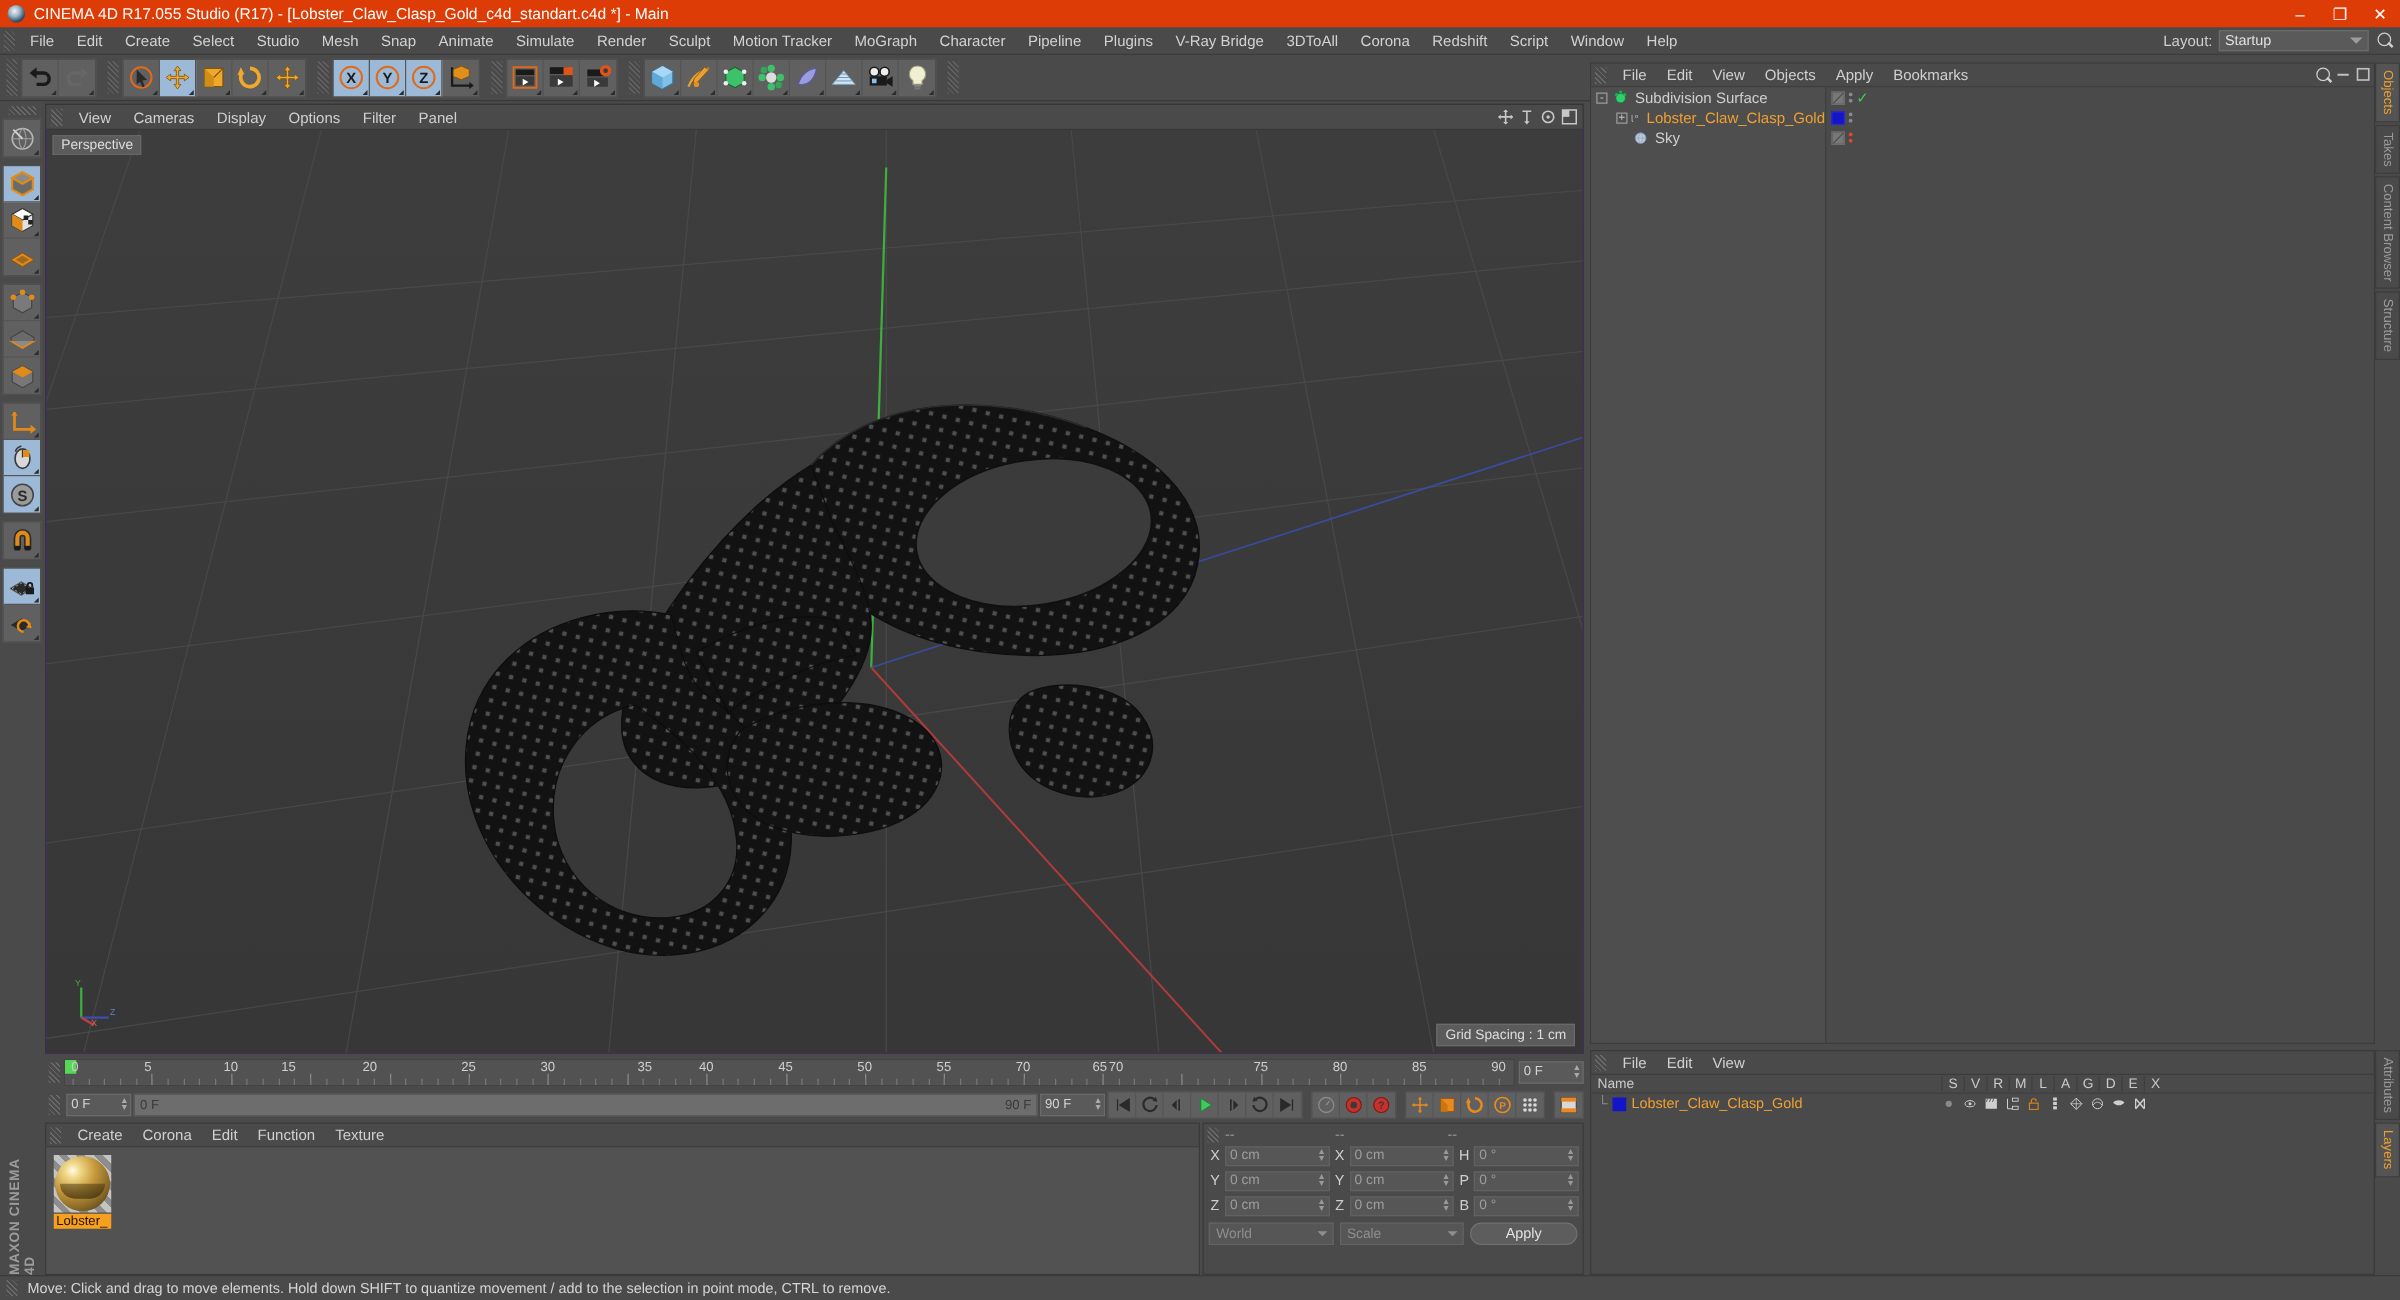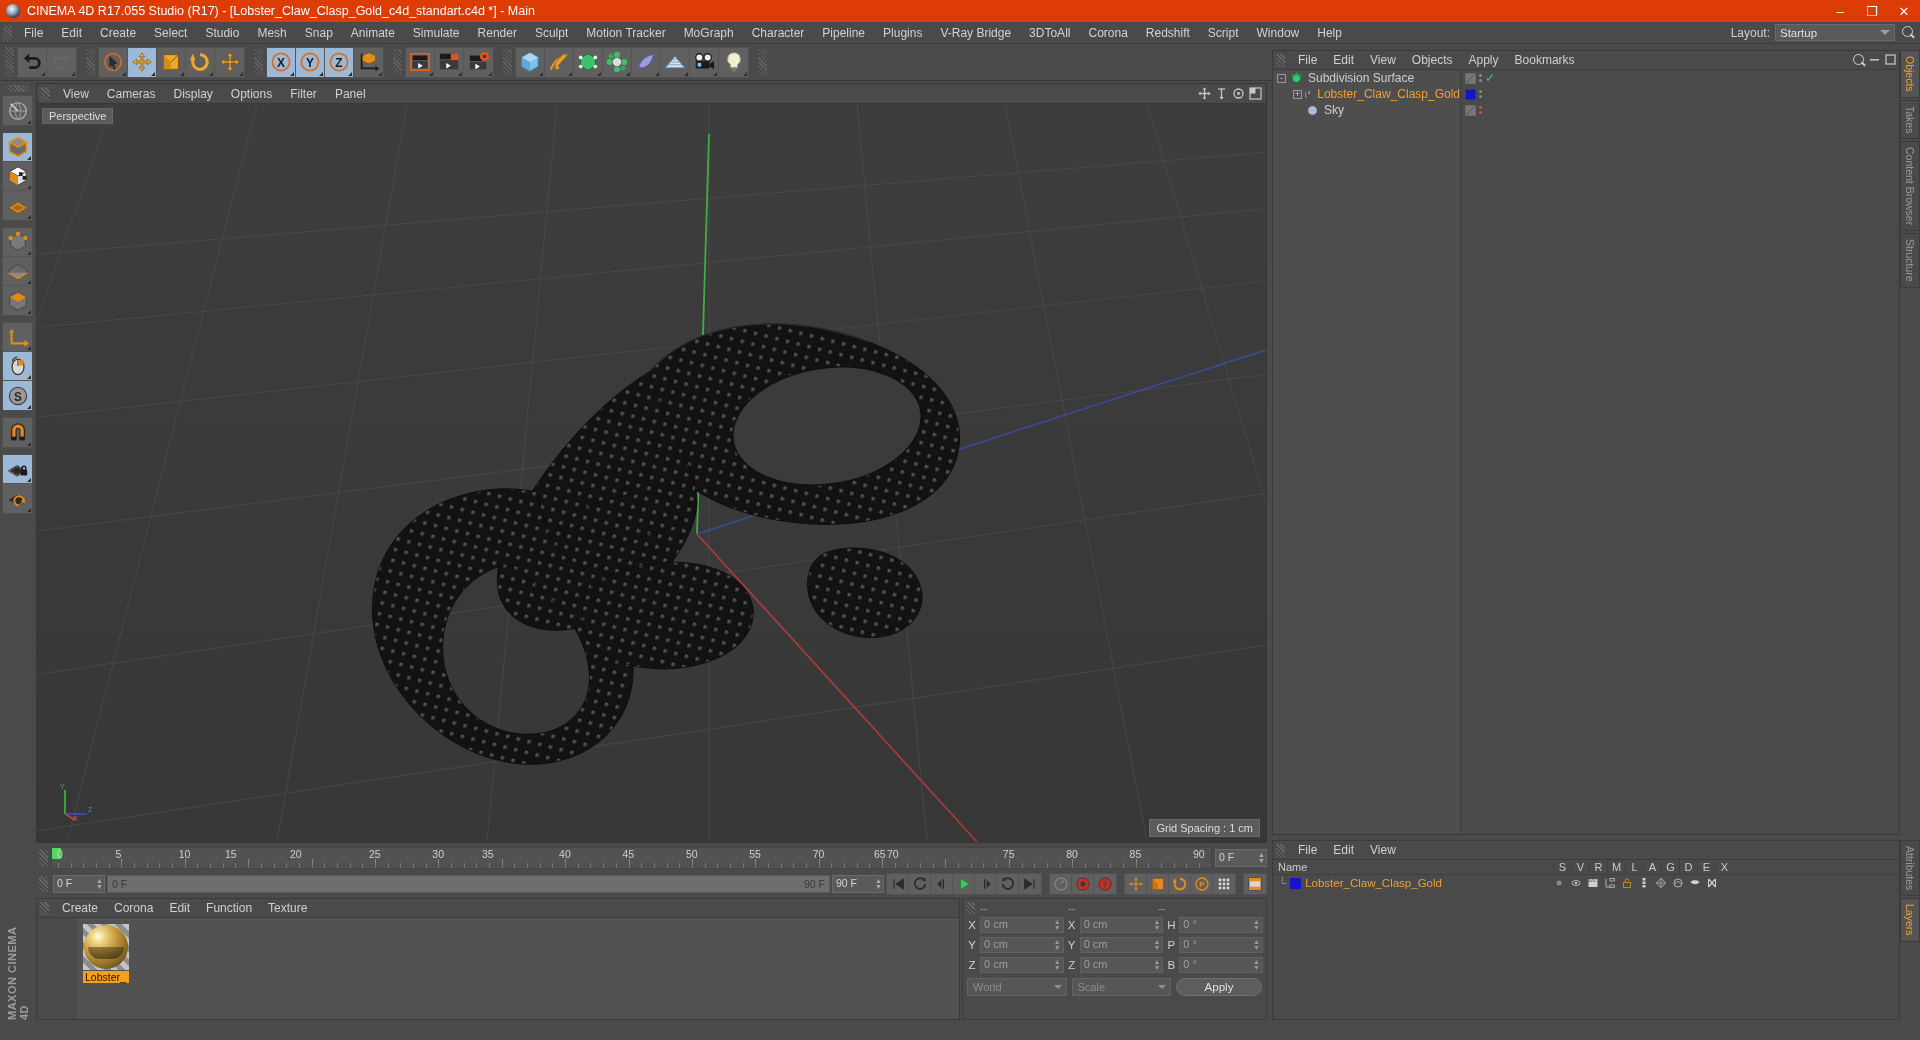--- a/index.html
+++ b/index.html
@@ -176,21 +176,21 @@
 
   
   .matmgr{
     position:absolute; left:36px; top:898px; width:924px; height:122px;
     background:#4a4a4a; border:1px solid #3a3a3a;
   }
   .mm-menu{ height:19px; display:flex; align-items:center; border-bottom:1px solid #3c3c3c;}
   .mm-menu .grip2{ width:9px;height:13px;margin:0 5px 0 3px;
     background-image:repeating-linear-gradient(45deg,#6a6a6a 0 1px,transparent 1px 3px);}
   .mm-menu .mi{ padding:0 8px; font-size:12px; line-height:19px; color:#d0d0d0;}
-  .mm-body{ background:#525252; height:101px; padding:6px; display:flex; gap:8px;margin-left:40px;}
+  .mm-body{ background:#525252; height:101px; padding:6px; display:flex; gap:8px;}
   .mat{ width:46px; }
   .mat-sphere-wrap{ width:46px;height:46px; position:relative;
     background-image:repeating-linear-gradient(45deg,#c4c4c4 0 5px,#8d8d8d 5px 10px); }
   .mat-ball{ position:absolute; left:1px; top:1px; width:44px;height:44px; border-radius:50%;
     background:radial-gradient(circle at 32% 26%, #fffbe6 0%, #f0d888 14%, #c79b3e 40%, #8a6a26 68%, #3c2d0c 100%); }
   .mat-ball::after{ content:""; position:absolute; left:4px; top:22px; width:36px; height:12px;
     background:linear-gradient(180deg,rgba(60,45,12,.85),rgba(20,14,4,.95)); border-radius:0 0 40px 40px; opacity:.55;}
   .mat-name{ margin-top:1px; background:#f5a01e; color:#241200; font-size:10.5px;
     text-align:left; padding:0 2px; white-space:nowrap; overflow:hidden; }
 
@@ -841,21 +841,21 @@
         <div class="tl-num" style="left: 126.778px;">10</div>
         <div class="tl-vline" style="left: 132.778px;"></div>
         <div class="tl-num" style="left: 173px; text-align: center;">15</div>
         <div class="tl-vline" style="left: 196.167px;"></div>
         <div class="tl-num" style="left: 238px;">20</div>
         <div class="tl-vline" style="left: 259.556px;"></div>
         <div class="tl-num" style="left: 316.944px;">25</div>
         <div class="tl-vline" style="left: 322.944px;"></div>
         <div class="tl-num" style="left: 380.333px;">30</div>
         <div class="tl-vline" style="left: 386.333px;"></div>
-        <div class="tl-num" style="left: 430px;">35</div>
+        <div class="tl-num" style="left: 458px;">35</div>
         <div class="tl-vline" style="left: 449.722px;"></div>
         <div class="tl-num" style="left: 507.111px;">40</div>
         <div class="tl-vline" style="left: 513.111px;"></div>
         <div class="tl-num" style="left: 570.5px;">45</div>
         <div class="tl-vline" style="left: 576.5px;"></div>
         <div class="tl-num" style="left: 633.889px;">50</div>
         <div class="tl-vline" style="left: 639.889px;"></div>
         <div class="tl-num" style="left: 697.278px;">55</div>
         <div class="tl-vline" style="left: 703.278px;"></div>
         <div class="tl-num" style="left: 760.667px;">70</div>
@@ -1244,14 +1244,18 @@
       </div>
   </div>
 
   <div class="branding">
     <span>
       <b>MAXON</b>
       <b style="margin-left:4px;">CINEMA 4D</b>
     </span>
   </div>
 
+  <div class="statusbar">
+    <div class="grip2"></div>
+    <div class="status-text">Move: Click and drag to move elements. Hold down SHIFT to quantize movement / add to the selection in point mode, CTRL to remove.</div>
+  </div>
 
 </div>
 
 </body></html>

